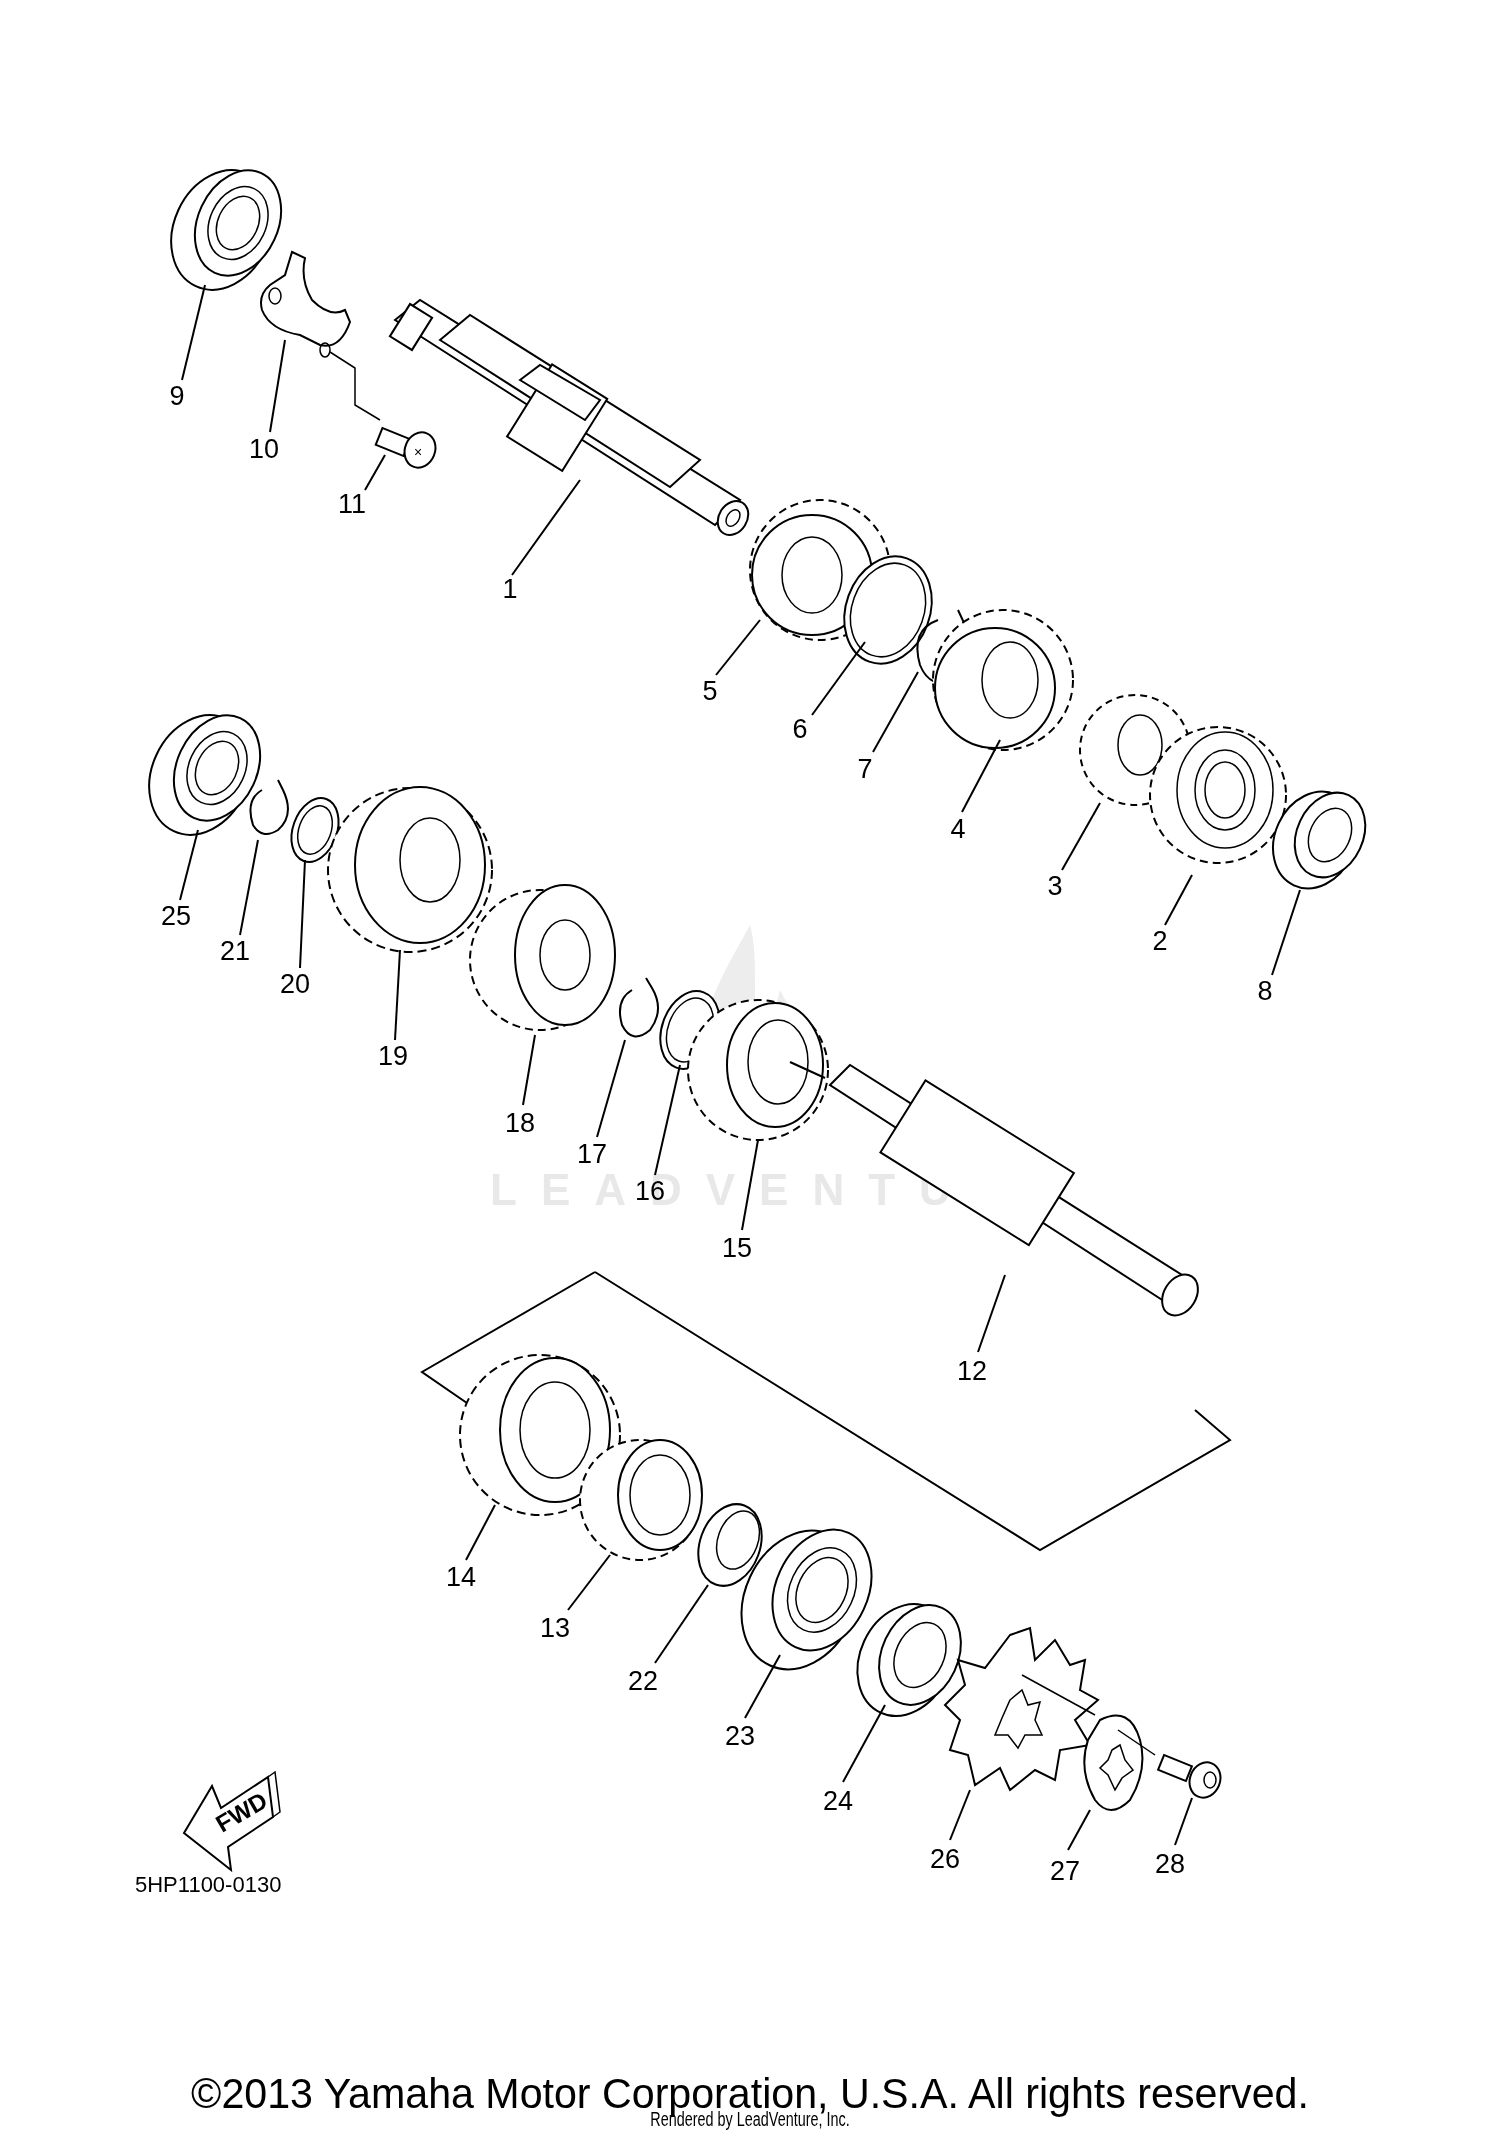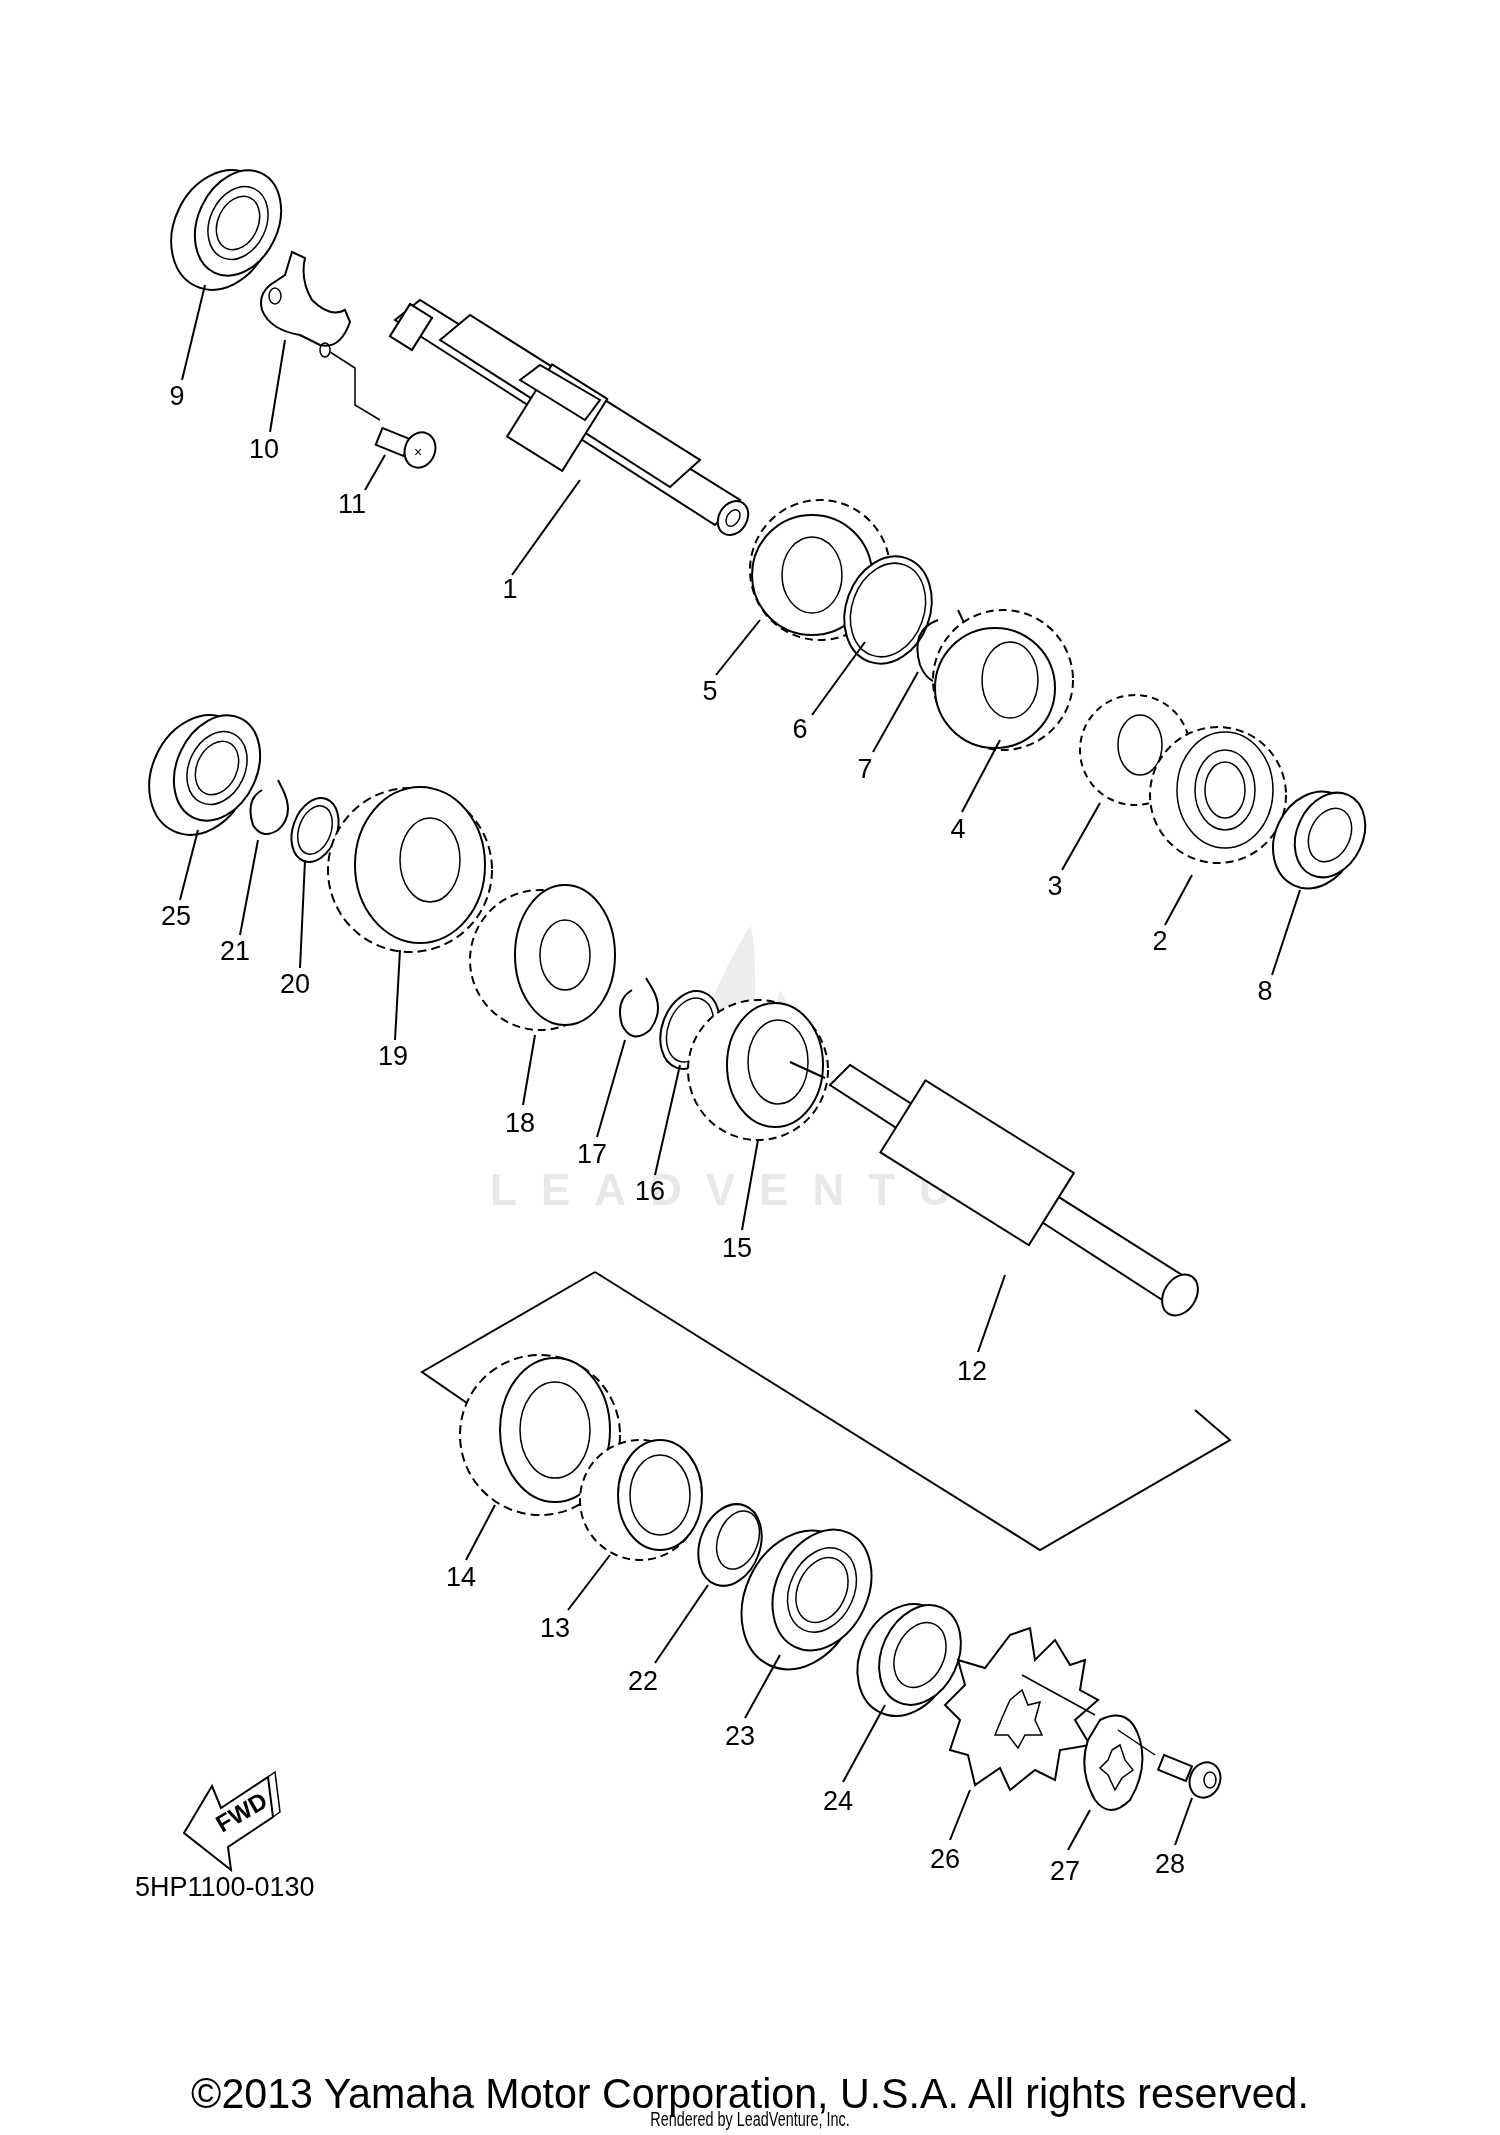--- a/index.html
+++ b/index.html
@@ -7,21 +7,21 @@
   #diagram { position:absolute; left:0; top:0; width:1500px; height:2135px; }
   .part-label { font-family:"Liberation Sans", sans-serif; font-size:27px; fill:#000; }
   .ln { stroke:#000; stroke-width:2; fill:none; }
   .sh { stroke:#000; stroke-width:2; fill:#fff; }
   .thin { stroke:#000; stroke-width:1.5; fill:none; }
   .dash { stroke:#000; stroke-width:2; fill:none; }
   .wm-text { font-family:"Liberation Sans", sans-serif; font-size:44px; letter-spacing:24px; fill:#e8e8e8; font-weight:bold; }
   .wm-flame { fill:#ededed; }
   #copyright { position:absolute; left:0; width:1500px; top:2070px; text-align:center; font-size:42px; font-family:"Liberation Sans", sans-serif; transform:scaleX(0.98); }
   #rendered-by { position:absolute; left:0; width:1500px; top:2108px; text-align:center; font-size:20px; font-family:"Liberation Sans Narrow","Liberation Sans", sans-serif; transform:scaleX(0.72); }
-  #part-code { position:absolute; left:135px; top:1872px; font-size:27px; }
+  #part-code { position:absolute; left:135px; top:1872px; font-size:22px; }
   #fwd-text { font-family:"Liberation Sans", sans-serif; font-weight:bold; font-size:24px; }
 </style>
 </head>
 <body>
 
 <svg id="diagram" viewBox="0 0 1500 2135" xmlns="http://www.w3.org/2000/svg">
 
   <g>
     <path class="wm-flame" d="M750 925 C720 980 700 1010 705 1060 C710 1100 740 1120 760 1120 C790 1118 812 1090 810 1055 C808 1030 790 1010 780 990 C775 1010 770 1030 760 1040 C750 1010 760 960 750 925 Z"></path>
     <text class="wm-text" x="490" y="1205">LEADVENTURE</text>

